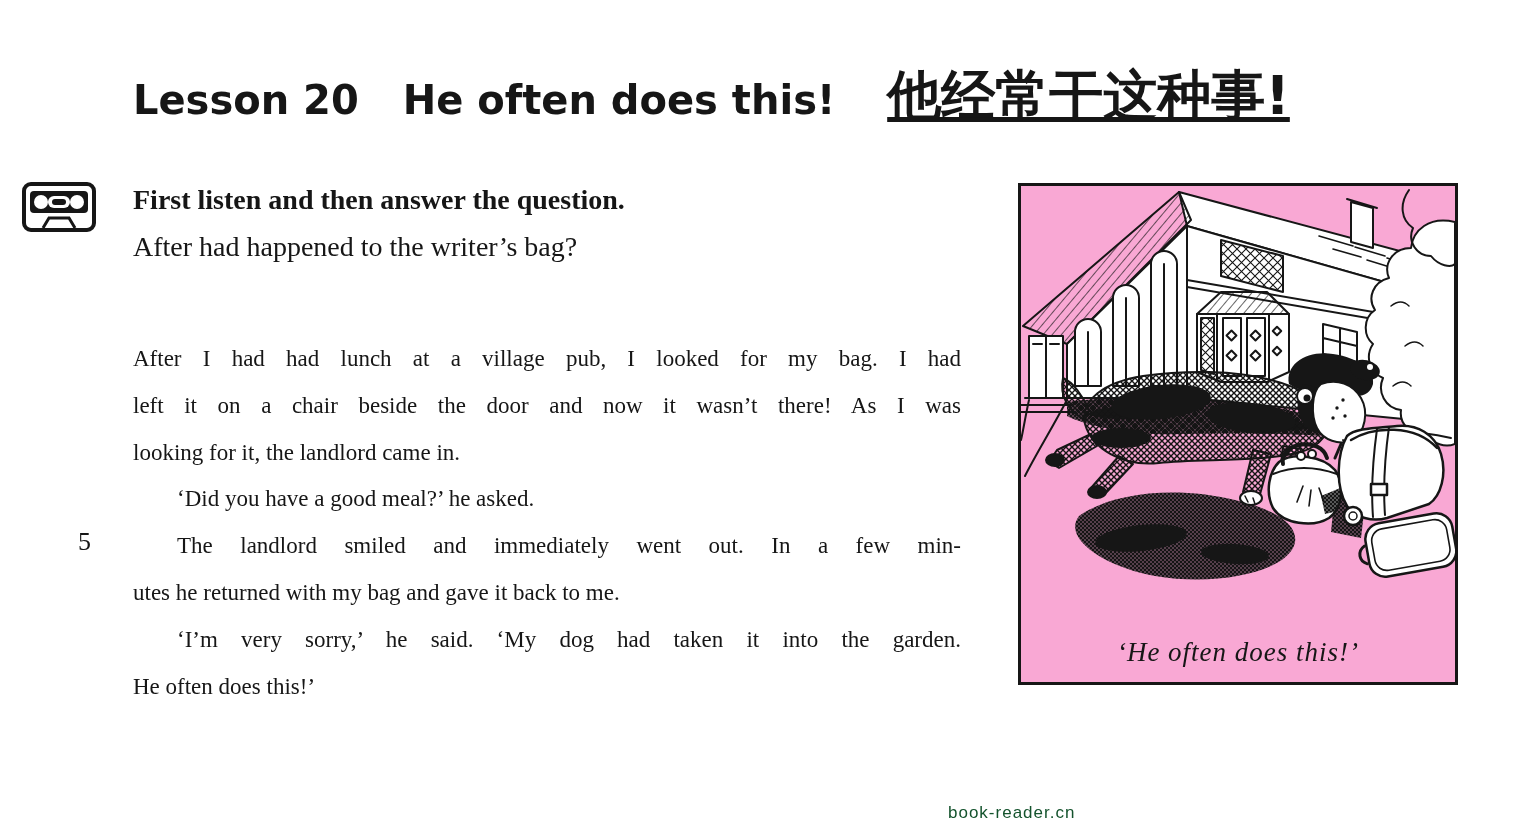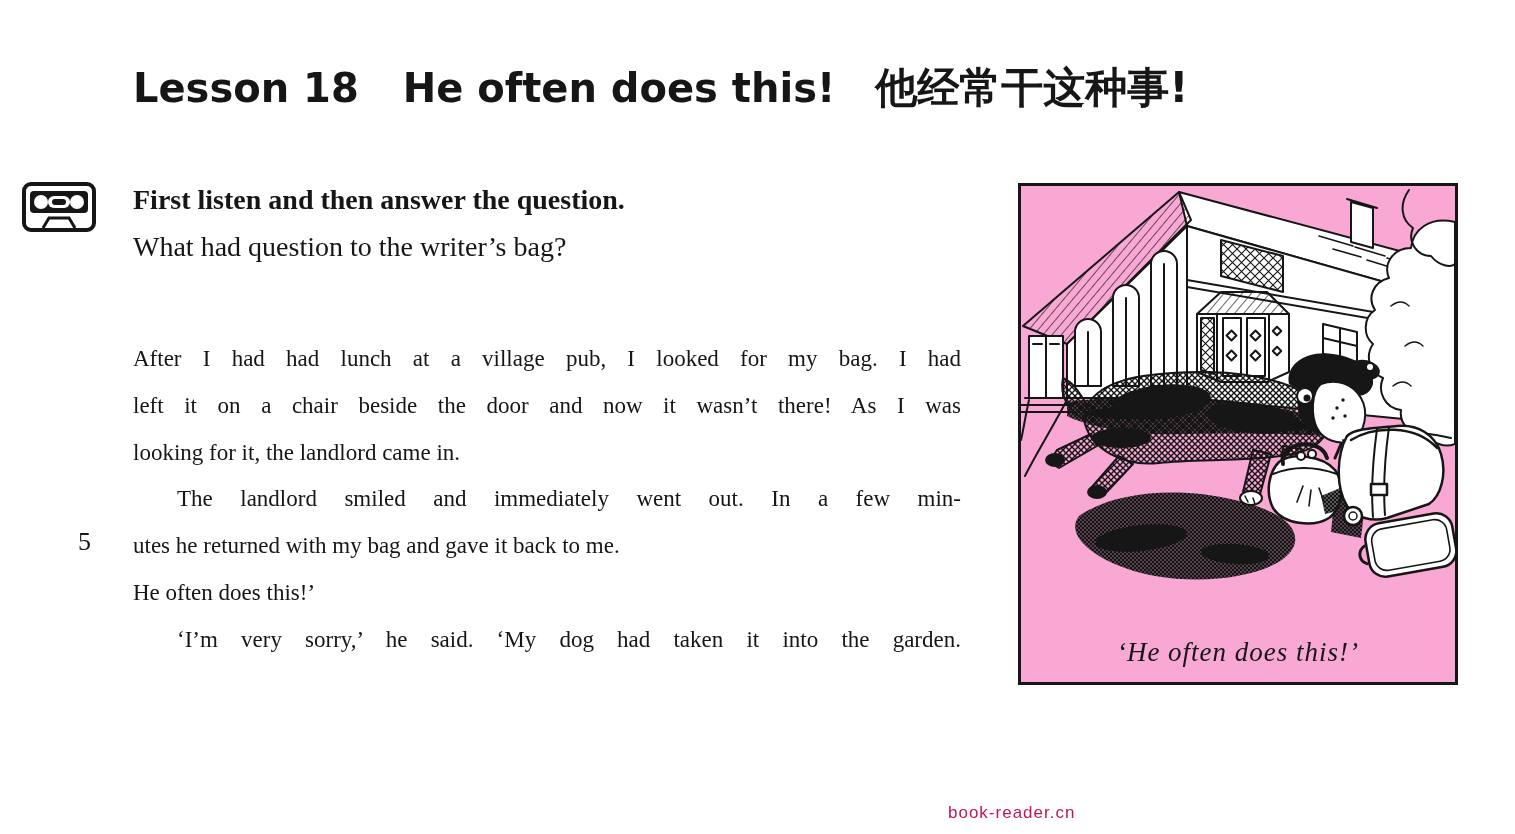--- a/index.html
+++ b/index.html
@@ -3,21 +3,21 @@
 <meta charset="utf-8">
 <style>
   html,body{margin:0;padding:0;background:#ffffff;}
   .page{position:relative;width:1515px;height:834px;background:#ffffff;color:#161616;
         font-family:"Liberation Serif",serif;overflow:hidden;}
 
   
   .title{position:absolute;left:133px;top:60px;white-space:nowrap;
          font-family:"DejaVu Sans",sans-serif;font-weight:bold;font-size:40px;}
   .title .t-en{margin-left:44px;margin-top:14px;}
-  .title .t-zh{margin-left:40px;font-size:42px;}
+  .title .t-zh{margin-left:52px;font-size:54px;text-decoration:underline;}
 
   
   .cassette{position:absolute;left:22px;top:182px;width:74px;height:50px;}
 
   
   .instr{position:absolute;left:133px;top:176px;line-height:47px;font-size:28px;}
   .instr .h{font-weight:bold;font-size:28px;}
   .instr .zh{letter-spacing:6px;}
 
   
@@ -29,58 +29,59 @@
 
   
   .figure{position:absolute;left:1018px;top:183px;width:434px;height:496px;
           border:3px solid #161616;background:#f9a8d4;}
   .figure svg{display:block;width:434px;height:496px;}
   .caption{position:absolute;left:0;right:0;bottom:14px;text-align:center;
            font-style:italic;font-size:27px;letter-spacing:1px;}
 
   
   .watermark{position:absolute;left:948px;top:803px;font-family:"Liberation Sans",sans-serif;
-             font-size:17px;color:#be185d;letter-spacing:1px;}
+             font-size:17px;color:#14532d;letter-spacing:1px;}
 </style>
 </head>
 <body>
 
 <div class="page">
 
   <div class="cassette">
     <svg viewBox="0 0 74 50">
       <rect x="2" y="2" width="70" height="46" rx="7" fill="#fff" stroke="#161616" stroke-width="4"></rect>
       <rect x="8" y="9" width="58" height="22" rx="4" fill="#161616"></rect>
       <circle cx="19" cy="20" r="7" fill="#fff"></circle>
       <circle cx="55" cy="20" r="7" fill="#fff"></circle>
       <rect x="26" y="14" width="22" height="12" rx="6" fill="#fff"></rect>
       <rect x="30" y="17" width="14" height="6" rx="3" fill="#161616"></rect>
       <path d="M21 46 L27 36 L47 36 L53 46" fill="none" stroke="#161616" stroke-width="3"></path>
     </svg>
   </div>
 
   <div class="title">
-    <span>Lesson 18</span><span class="t-en">He often does this!</span><span class="t-zh">他经常干这种事!</span>
+    <span>Lesson 20</span><span class="t-en">He often does this!</span><span class="t-zh">他经常干这种事!</span>
   </div>
 
   <div class="instr">
     <div class="h">First listen and then answer the question.</div>
-    <div class="q">What had question to the writer’s bag?</div>
+    <div class="q">After had happened to the writer’s bag?</div>
   </div>
 
   <div class="lineno">5</div>
 
   <div class="passage">
     <div class="pl">After I had had lunch at a village pub, I looked for my bag. I had</div>
     <div class="pl">left it on a chair beside the door and now it wasn’t there! As I was</div>
     <div class="pl end">looking for it, the landlord came in.</div>
+    <div class="pl ind end">‘Did you have a good meal?’ he asked.</div>
     <div class="pl ind">The landlord smiled and immediately went out. In a few min-</div>
     <div class="pl end">utes he returned with my bag and gave it back to me.</div>
+    <div class="pl ind">‘I’m very sorry,’ he said. ‘My dog had taken it into the garden.</div>
     <div class="pl end">He often does this!’</div>
-    <div class="pl ind">‘I’m very sorry,’ he said. ‘My dog had taken it into the garden.</div>
   </div>
 
   <div class="figure">
     <svg viewBox="0 0 434 496">
       <defs>
         <pattern id="pcross" width="6" height="6" patternUnits="userSpaceOnUse">
           <path d="M0 0L6 6M6 0L0 6" stroke="#141414" stroke-width="1.4"></path>
         </pattern>
         <pattern id="pdense" width="4" height="4" patternUnits="userSpaceOnUse">
           <path d="M0 0L4 4M4 0L0 4" stroke="#141414" stroke-width="1.7"></path>

